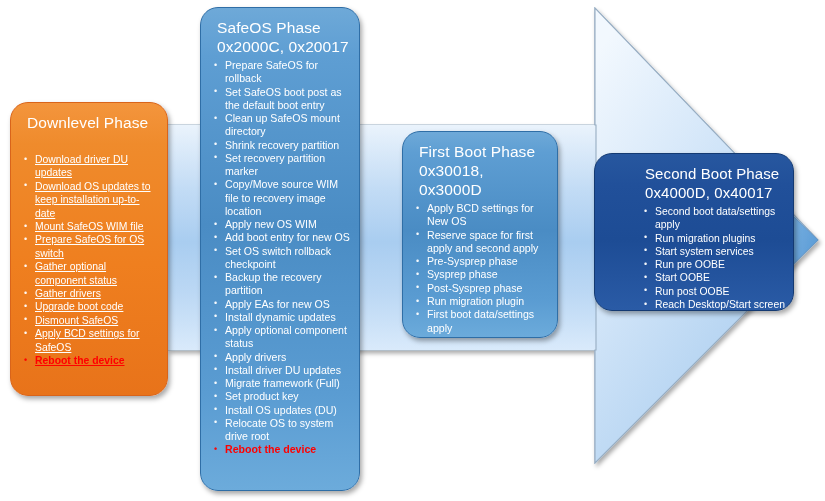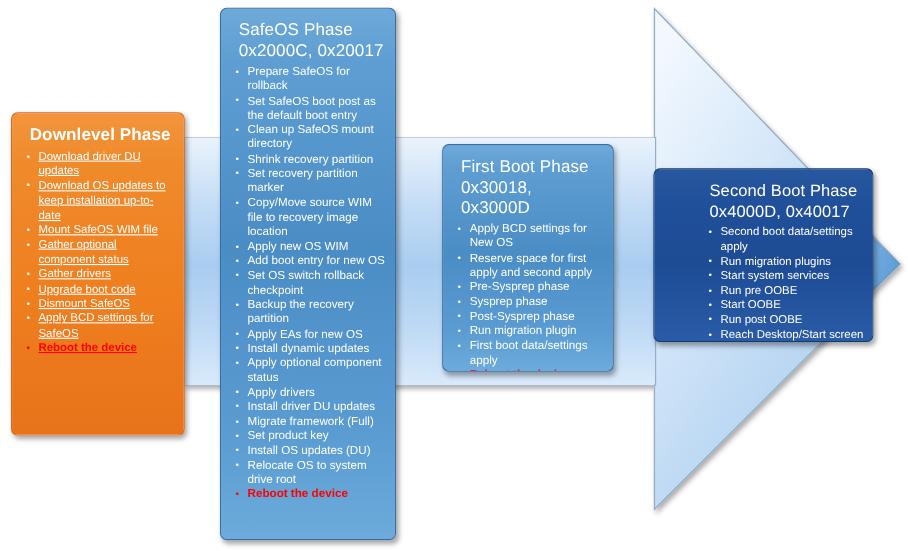--- a/index.html
+++ b/index.html
@@ -28,21 +28,21 @@
     left: 0;
     top: 0;
     width: 825px;
     height: 501px;
   }
 
   
   .phase-card {
     position: absolute;
     box-sizing: border-box;
-    border-radius: 6px;
+    border-radius: 18px;
     padding: 10px 8px 10px 10px;
     color: #ffffff;
     overflow: hidden;
   }
 
   .phase-title {
     font-size: 15.5px;
     line-height: 19px;
     font-weight: normal;
     color: #ffffff;
@@ -88,22 +88,21 @@
   #card-downlevel {
     left: 10px;
     top: 102px;
     width: 158px;
     height: 294px;
     background: linear-gradient(180deg, #f3953d 0%, #ef8b2c 14%, #ef7f1f 55%, #e8731a 100%);
     border: 1px solid #d9641a;
     box-shadow: 2px 3px 5px rgba(0,0,0,0.35);
   }
   #card-downlevel .phase-title {
-    margin-bottom: 4px;
-    font-weight: bold;
+    margin-bottom: 21px;
   }
   #card-downlevel .phase-list li {
     font-size: 10.4px;
     line-height: 13.4px;
     text-decoration: underline;
   }
 
   
   #card-safeos {
     left: 200px;
@@ -195,20 +194,21 @@
       <path d="M 772 196 L 818 240 L 772 285 Z" fill="url(#tipGrad)" stroke="#5f93c4" stroke-width="0.8"></path>
     </g>
   </svg>
 
   <div class="phase-card" id="card-downlevel">
     <div class="phase-title">Downlevel Phase</div>
     <ul class="phase-list">
       <li>Download driver DU updates</li>
       <li>Download OS updates to keep installation up-to-date</li>
       <li>Mount SafeOS WIM file</li>
+      <li>Prepare SafeOS for OS switch</li>
       <li>Gather optional component status</li>
       <li>Gather drivers</li>
       <li>Upgrade boot code</li>
       <li>Dismount SafeOS</li>
       <li>Apply BCD settings for SafeOS</li>
       <li class="reboot">Reboot the device</li>
     </ul>
   </div>
 
   <div class="phase-card" id="card-safeos">

